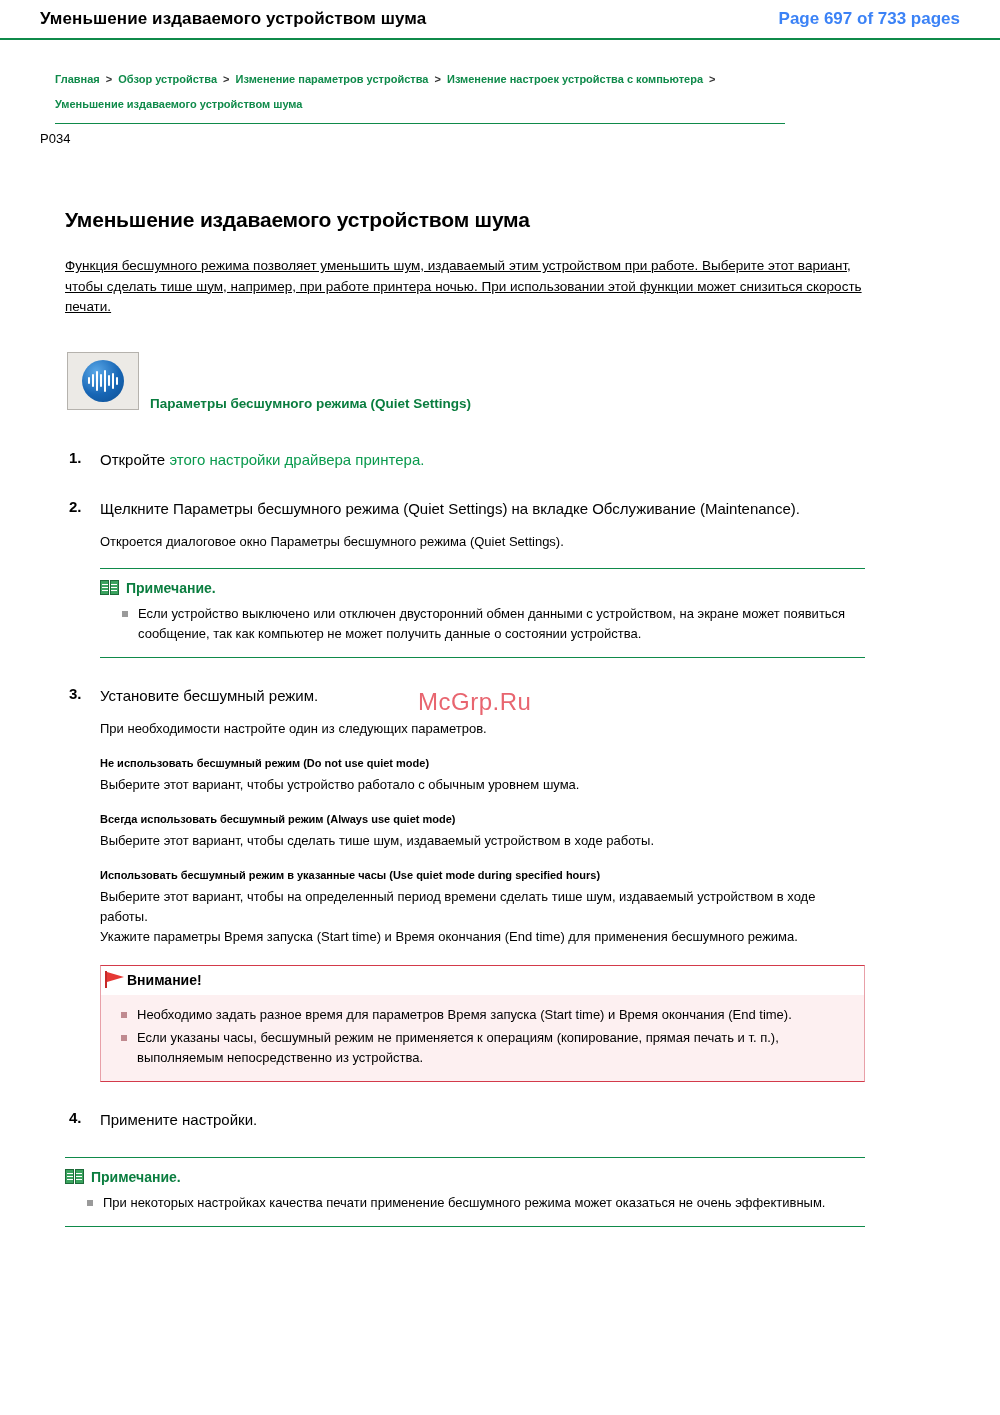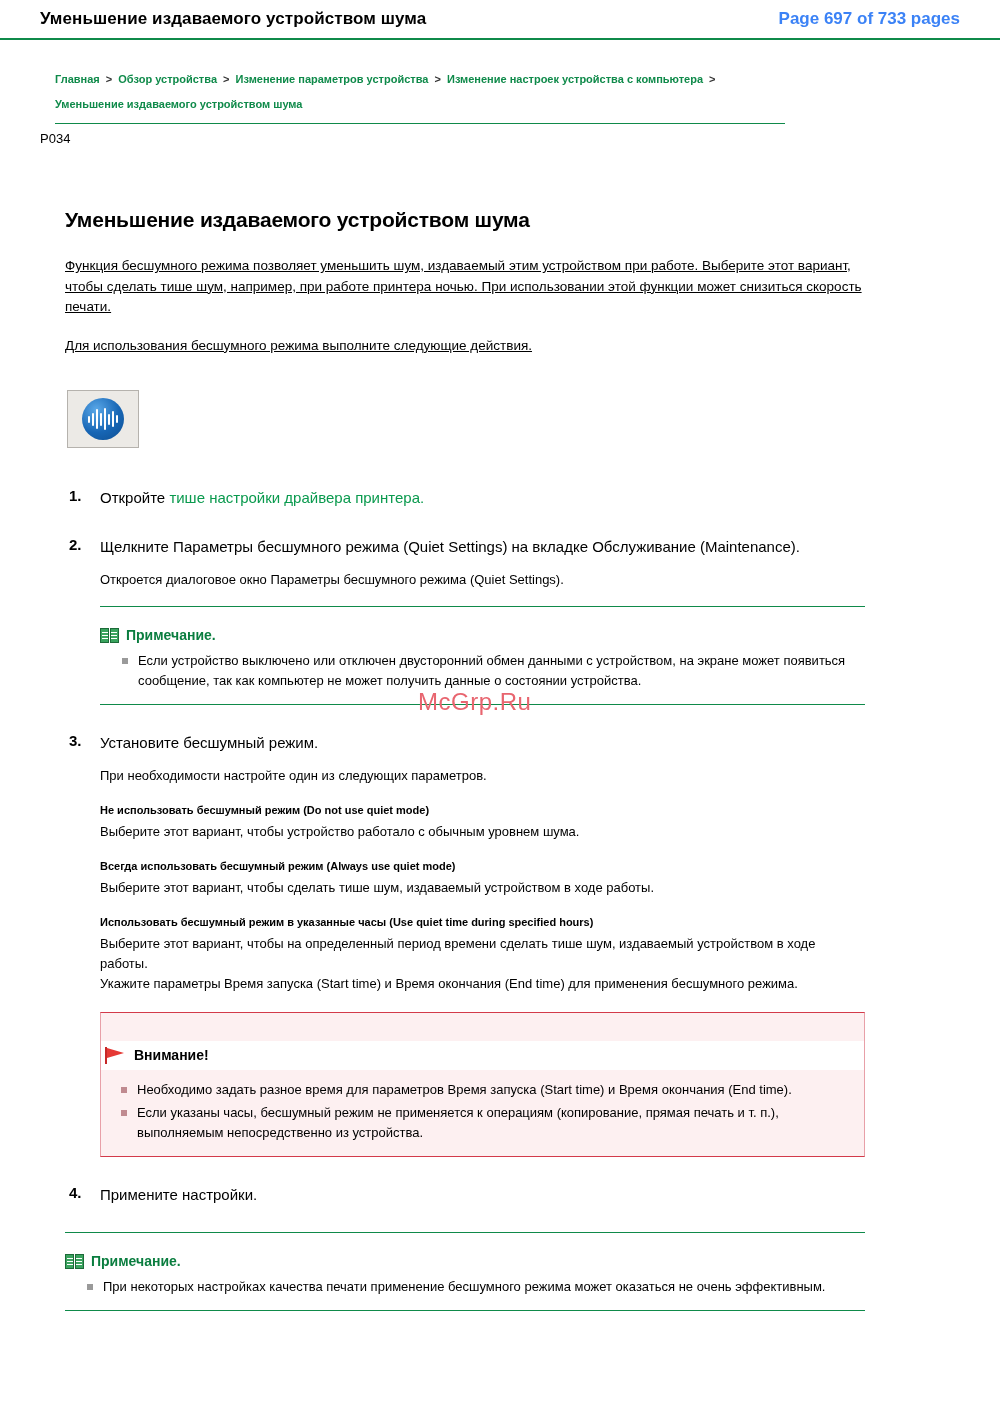--- a/index.html
+++ b/index.html
@@ -192,21 +192,21 @@
   }
   .step-body p {
     margin: 0 0 10px 0;
   }
 
   
   .note-box {
     margin-top: 16px;
     border-top: 1.5px solid #0f8a4a;
     border-bottom: 1.5px solid #0f8a4a;
-    padding: 18px 0 10px 0;
+    padding: 9px 0 10px 0;
   }
   .note-title {
     display: flex;
     align-items: center;
     gap: 7px;
     font-size: 14px;
     font-weight: bold;
     color: #0a7d3f;
     margin-bottom: 6px;
   }
@@ -259,27 +259,25 @@
     margin-top: 18px;
     border: 1px solid #e8a0a8;
     border-top: 1.5px solid #d33a4a;
     border-bottom: 1.5px solid #d33a4a;
     background: #fdf0f1;
     padding: 0 0 10px 0;
   }
   .caution-title {
     display: flex;
     align-items: center;
-    gap: 7px;
     font-size: 14px;
     font-weight: bold;
     color: #000;
     background: #ffffff;
     padding: 4px 0 5px 4px;
-    margin-top: 28px;
   }
   .flag-icon {
     width: 22px;
     height: 17px;
     position: relative;
   }
   .flag-icon .pole {
     position: absolute;
     left: 0; top: 0;
     width: 2px; height: 17px;
@@ -352,45 +350,45 @@
   </div>
 </div>
 
 <div class="doc-code">P034</div>
 
 <div class="content">
 
   <h1 class="doc-title">Уменьшение издаваемого устройством шума</h1>
 
   <p class="para">Функция бесшумного режима позволяет уменьшить шум, издаваемый этим устройством при работе. Выберите этот вариант, чтобы сделать тише шум, например, при работе принтера ночью. При использовании этой функции может снизиться скорость печати.</p>
-  <p class="para">Для использования бесшумного режима выполните следующие действия.</p>
 
   <div class="icon-block">
     <div class="icon-box">
       <div class="icon-circle">
         <div class="bars">
           <i style="height:7px"></i>
           <i style="height:13px"></i>
           <i style="height:20px"></i>
           <i style="height:13px"></i>
           <i style="height:22px"></i>
           <i style="height:11px"></i>
           <i style="height:16px"></i>
           <i style="height:8px"></i>
         </div>
       </div>
     </div>
+    <div class="icon-caption">Параметры бесшумного режима (Quiet Settings)</div>
   </div>
 
   <ol class="steps">
 
     <li>
       <span class="num">1.</span>
       <div class="step-head">
-        <span>Откройте </span><span class="link">тише настройки драйвера принтера.</span>
+        <span>Откройте </span><span class="link">этого настройки драйвера принтера.</span>
       </div>
     </li>
 
     <li>
       <span class="num">2.</span>
       <div class="step-head">Щелкните Параметры бесшумного режима (Quiet Settings) на вкладке Обслуживание (Maintenance).</div>
       <div class="step-body">
         <p>Откроется диалоговое окно Параметры бесшумного режима (Quiet Settings).</p>
 
         <div class="note-box">
@@ -419,21 +417,21 @@
       <div class="step-head">Установите бесшумный режим.</div>
       <div class="step-body">
         <p>При необходимости настройте один из следующих параметров.</p>
 
         <div class="sub-head">Не использовать бесшумный режим (Do not use quiet mode)</div>
         <p class="sub-text">Выберите этот вариант, чтобы устройство работало с обычным уровнем шума.</p>
 
         <div class="sub-head">Всегда использовать бесшумный режим (Always use quiet mode)</div>
         <p class="sub-text">Выберите этот вариант, чтобы сделать тише шум, издаваемый устройством в ходе работы.</p>
 
-        <div class="sub-head">Использовать бесшумный режим в указанные часы (Use quiet time during specified hours)</div>
+        <div class="sub-head">Использовать бесшумный режим в указанные часы (Use quiet mode during specified hours)</div>
         <p class="sub-text" style="white-space:pre-line">Выберите этот вариант, чтобы на определенный период времени сделать тише шум, издаваемый устройством в ходе работы.
 Укажите параметры Время запуска (Start time) и Время окончания (End time) для применения бесшумного режима.</p>
 
         <div class="caution-box">
           <div class="caution-title">
             <span class="flag-icon">
               <span class="pole"></span>
               <span class="cloth"></span>
             </span>
             <span>Внимание!</span>

